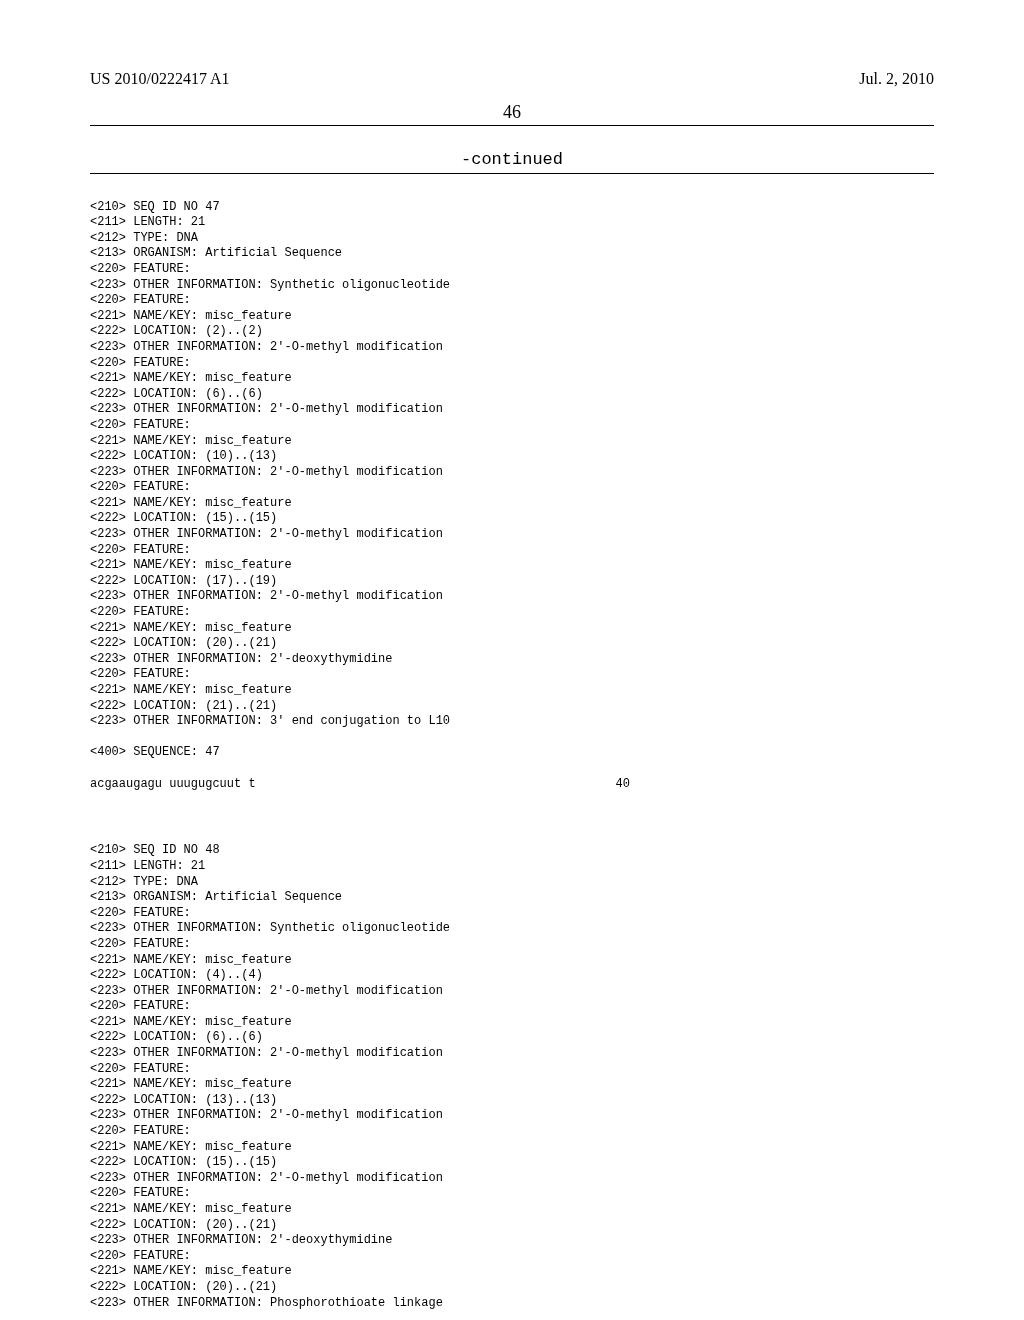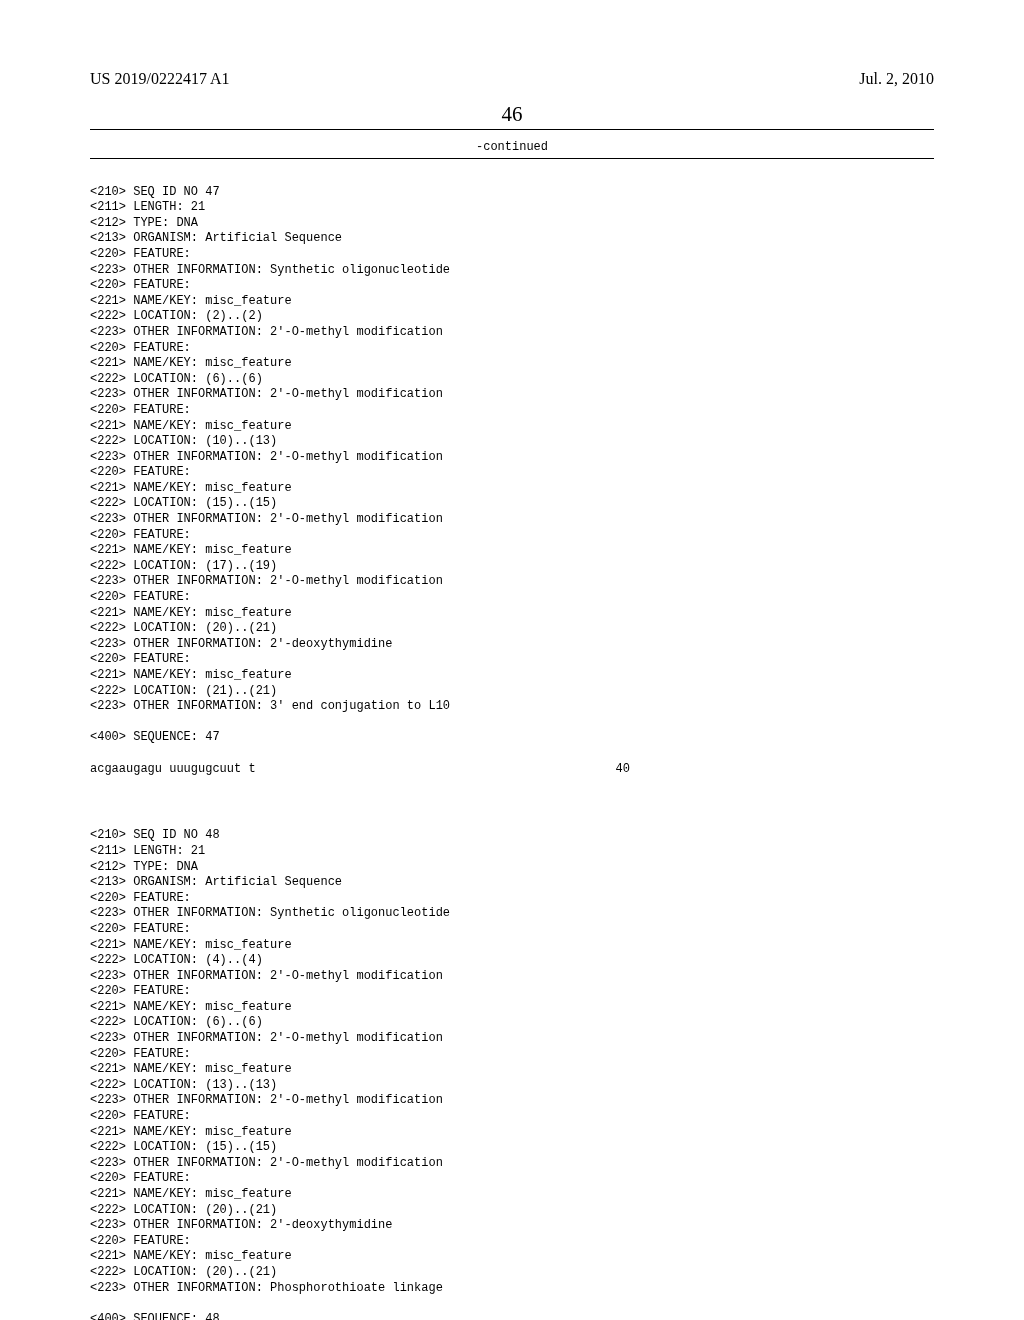--- a/index.html
+++ b/index.html
@@ -21,34 +21,34 @@
   }
   .header-left {
     font-family: "Times New Roman", Times, serif;
   }
   .header-right {
     font-family: "Times New Roman", Times, serif;
   }
   .page-number {
     text-align: center;
     font-family: "Times New Roman", Times, serif;
-    font-size: 21px;
+    font-size: 18px;
     margin-top: 14px;
     margin-bottom: 2px;
   }
   .hr-top {
     border: none;
     border-top: 1.5px solid #000;
     margin: 0 0 0 0;
   }
   .continued {
     text-align: center;
     font-family: "Courier New", Courier, monospace;
-    font-size: 12px;
-    margin: 10px 0 4px 0;
+    font-size: 17px;
+    margin: 24px 0 4px 0;
   }
   .hr-bottom {
     border: none;
     border-top: 1px solid #000;
     margin: 0 0 10px 0;
   }
   .seq-block {
     font-family: "Courier New", Courier, monospace;
     font-size: 12px;
     white-space: pre;
@@ -69,21 +69,21 @@
     text-align: right;
     min-width: 30px;
   }
 </style>
 </head>
 <body>
 
 <div class="page">
 
   <div class="header">
-    <div class="header-left">US 2019/0222417 A1</div>
+    <div class="header-left">US 2010/0222417 A1</div>
     <div class="header-right">Jul. 2, 2010</div>
   </div>
 
   <div class="page-number">46</div>
 
   <hr class="hr-top">
   <div class="continued">-continued</div>
   <hr class="hr-bottom">
 
   <div class="seq-block">

